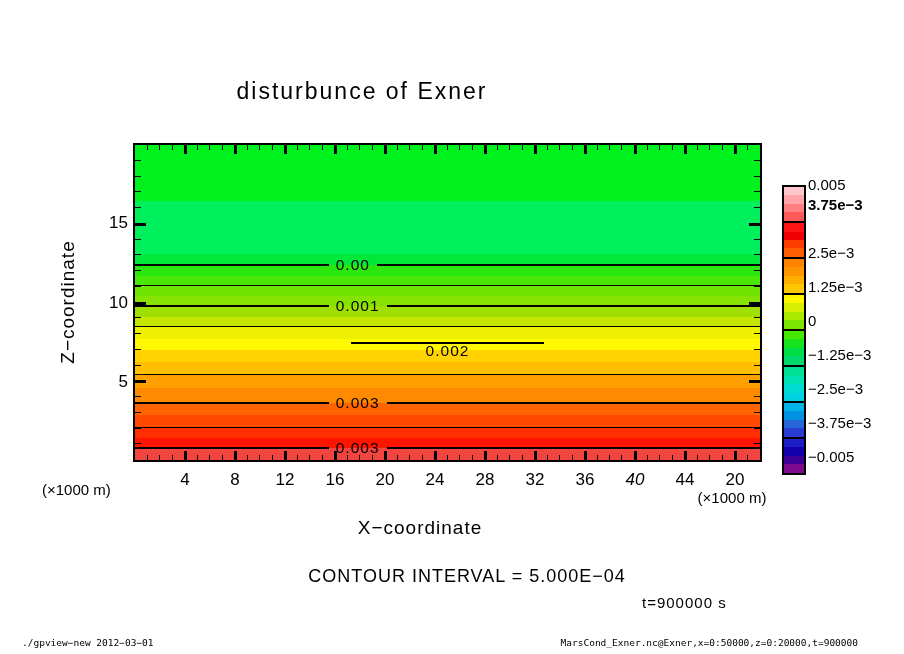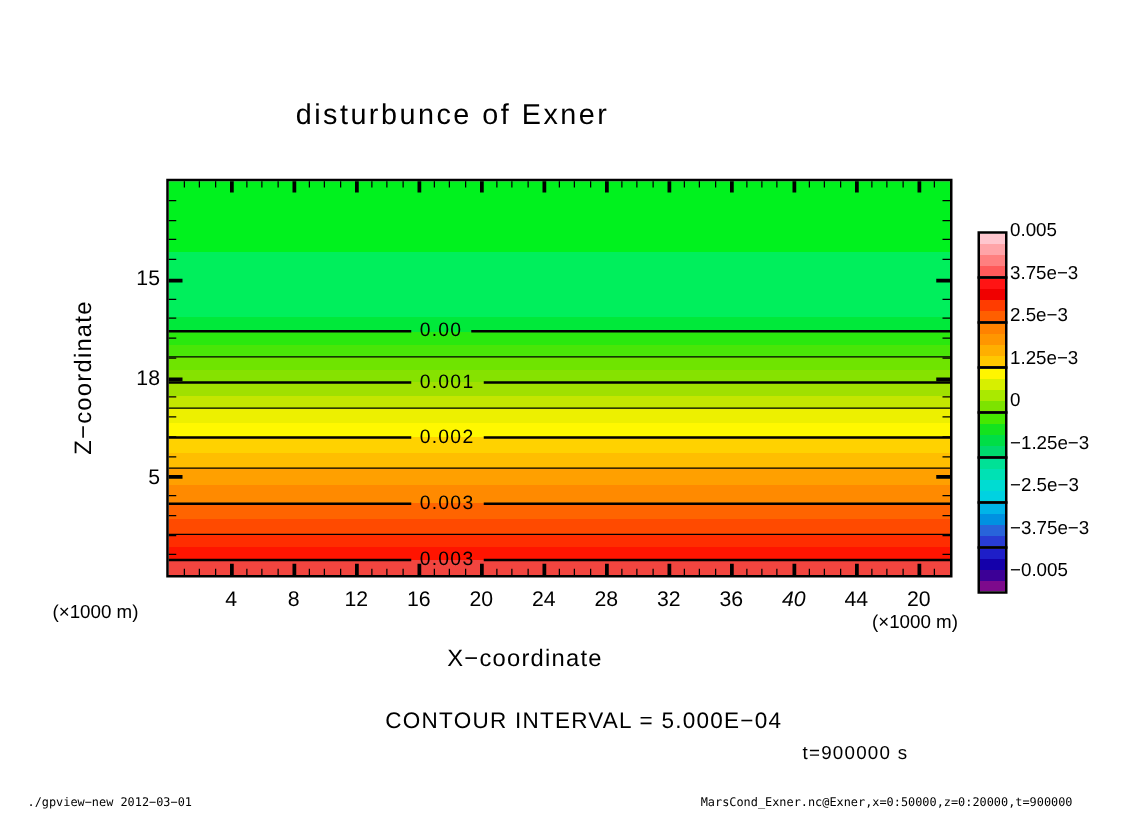--- a/index.html
+++ b/index.html
@@ -196,21 +196,21 @@
       </div>
       <div class="contour" style="top: calc(51% - 8px);">
         <span class="seg" style="width: 31%;"></span>
         <span class="clabel">0.001</span>
         <span class="seg" style="flex: 1 1 0%;"></span>
       </div>
       <div class="contour" style="top: calc(57.75% - 8px);">
         <span class="seg thin" style="width: 100%;"></span>
         <span class="seg thin" style="flex: 1 1 0%;"></span>
       </div>
-      <div class="contour" style="top: calc(65% - 8px);">
+      <div class="contour" style="top: calc(65% - 8px); flex-direction: column;">
         <span class="seg" style="width: 31%;"></span>
         <span class="clabel">0.002</span>
         <span class="seg" style="flex: 1 1 0%;"></span>
       </div>
       <div class="contour" style="top: calc(72.75% - 8px);">
         <span class="seg thin" style="width: 100%;"></span>
         <span class="seg thin" style="flex: 1 1 0%;"></span>
       </div>
       <div class="contour" style="top: calc(81.75% - 8px);">
         <span class="seg" style="width: 31%;"></span>
@@ -253,24 +253,24 @@
     <div class="xtick" style="left: 335px;">16</div>
     <div class="xtick" style="left: 385px;">20</div>
     <div class="xtick" style="left: 435px;">24</div>
     <div class="xtick" style="left: 485px;">28</div>
     <div class="xtick" style="left: 535px;">32</div>
     <div class="xtick" style="left: 585px;">36</div>
     <div class="xtick" style="left: 635px; font-style: italic;">40</div>
     <div class="xtick" style="left: 685px;">44</div>
     <div class="xtick" style="left: 735px;">20</div>
     <div class="ytick" style="left: 85px; top: 373.25px;">5</div>
-    <div class="ytick" style="left: 85px; top: 293.5px;">18</div>
+    <div class="ytick" style="left: 85px; top: 293.5px;">10</div>
     <div class="ytick" style="left: 85px; top: 213.75px;">15</div>
     <div class="cblab" style="top: 176px;">0.005</div>
-    <div class="cblab" style="top: 210px;">3.75e−3</div>
+    <div class="cblab" style="top: 196px; font-weight: bold;">3.75e−3</div>
     <div class="cblab" style="top: 244px;">2.5e−3</div>
     <div class="cblab" style="top: 278px;">1.25e−3</div>
     <div class="cblab" style="top: 312px;">0</div>
     <div class="cblab" style="top: 346px;">−1.25e−3</div>
     <div class="cblab" style="top: 380px;">−2.5e−3</div>
     <div class="cblab" style="top: 414px;">−3.75e−3</div>
     <div class="cblab" style="top: 448px;">−0.005</div>
   </div>
 
 </body></html>

